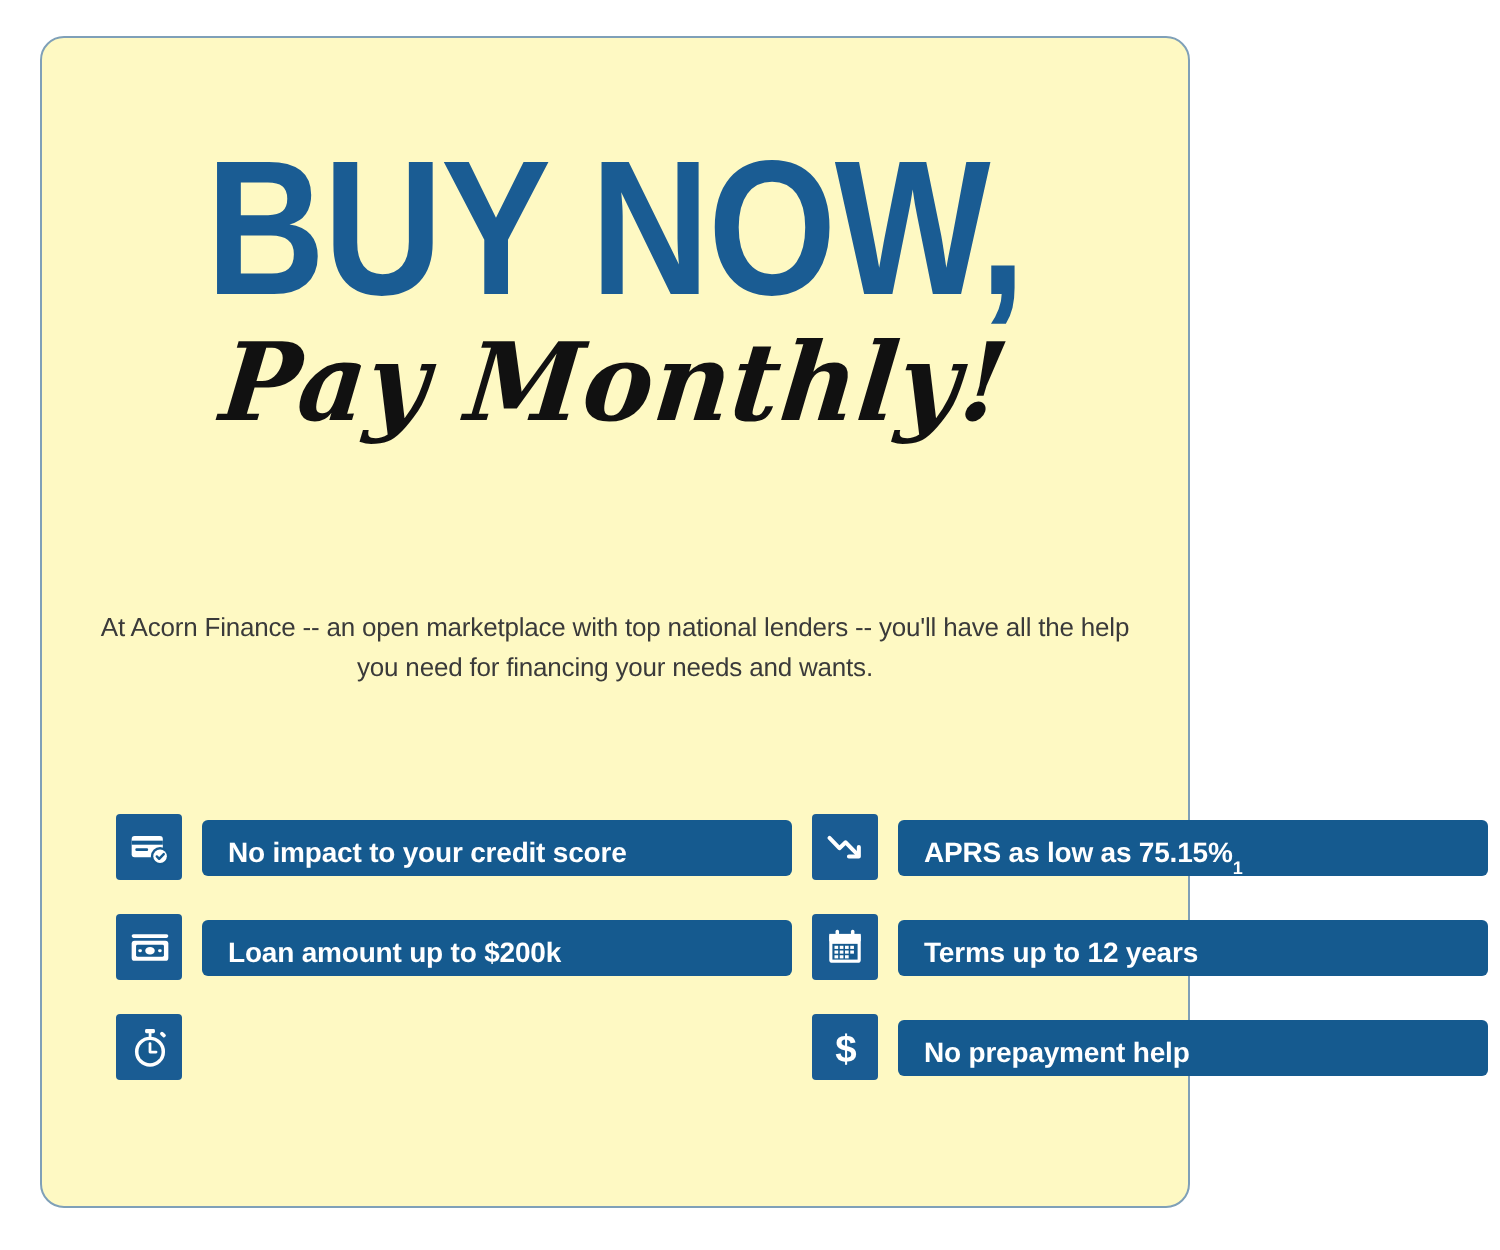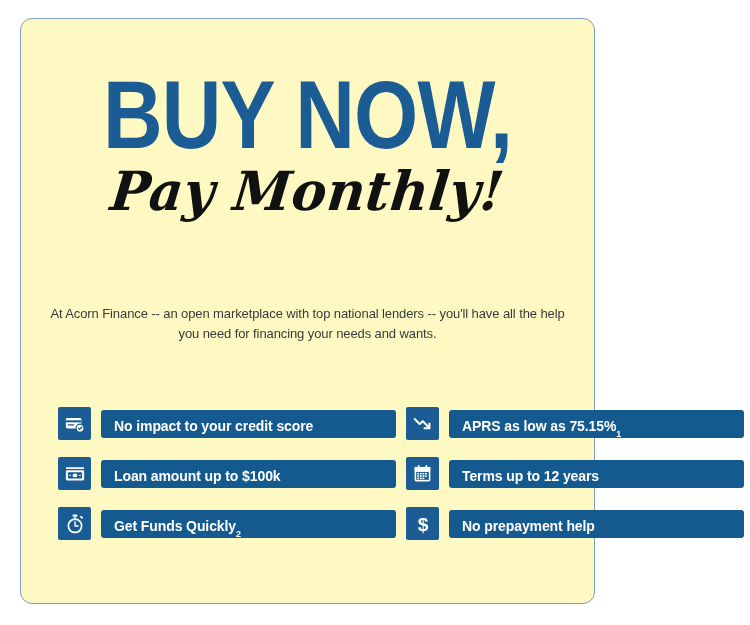--- a/index.html
+++ b/index.html
@@ -172,21 +172,21 @@
         <svg width="22" height="22" viewBox="0 0 24 24" aria-hidden="true">
           <rect x="2" y="4.5" width="20" height="2" rx="1" fill="#ffffff"></rect>
           <rect x="2" y="8" width="20" height="11" rx="1.6" fill="#ffffff"></rect>
           <rect x="4.4" y="10.2" width="15.2" height="6.6" rx="0.8" fill="#155a8f"></rect>
           <ellipse cx="12" cy="13.5" rx="2.6" ry="2.1" fill="#ffffff"></ellipse>
           <rect x="5.6" y="12.7" width="2" height="1.6" rx="0.8" fill="#ffffff"></rect>
           <rect x="16.4" y="12.7" width="2" height="1.6" rx="0.8" fill="#ffffff"></rect>
         </svg>
       </span>
       <span class="feature-pill">
-        <span>Loan amount up to $100k</span>
+        <span>Loan amount up to $200k</span>
       </span>
     </div>
 
     <div class="feature-row">
       <span class="feature-icon">
         <svg width="21" height="21" viewBox="0 0 24 24" aria-hidden="true">
           <rect x="3" y="4.5" width="18" height="16.5" rx="1.6" fill="#ffffff"></rect>
           <rect x="3" y="4.5" width="18" height="4.2" fill="#ffffff"></rect>
           <rect x="6.6" y="2.2" width="2" height="4" rx="0.9" fill="#ffffff"></rect>
           <rect x="15.4" y="2.2" width="2" height="4" rx="0.9" fill="#ffffff"></rect>
@@ -215,24 +215,20 @@
       <span class="feature-icon">
         <svg width="22" height="22" viewBox="0 0 24 24" aria-hidden="true">
           <rect x="9.3" y="1.6" width="5.4" height="2.4" rx="0.8" fill="#ffffff"></rect>
           <rect x="17.4" y="3.6" width="3.4" height="2" rx="0.9" fill="#ffffff" transform="rotate(42 19 4.6)"></rect>
           <circle cx="12" cy="14" r="8.2" fill="#ffffff"></circle>
           <circle cx="12" cy="14" r="6.3" fill="#155a8f"></circle>
           <rect x="11.3" y="3.6" width="1.5" height="2.6" fill="#ffffff"></rect>
           <path d="M12 9.6v4.6h3.3" stroke="#ffffff" stroke-width="1.5" fill="none" stroke-linecap="round" stroke-linejoin="round"></path>
         </svg>
       </span>
-      <span class="feature-pill">
-        <span>Get Funds Quickly</span>
-          <sup>2</sup>
-      </span>
     </div>
 
     <div class="feature-row">
       <span class="feature-icon">
         <svg width="22" height="22" viewBox="0 0 24 24" aria-hidden="true">
           <text x="12" y="19.4" text-anchor="middle" font-family="Liberation Sans, sans-serif" font-size="21" font-weight="bold" fill="#ffffff">$</text>
         </svg>
       </span>
       <span class="feature-pill">
         <span>No prepayment help</span>

